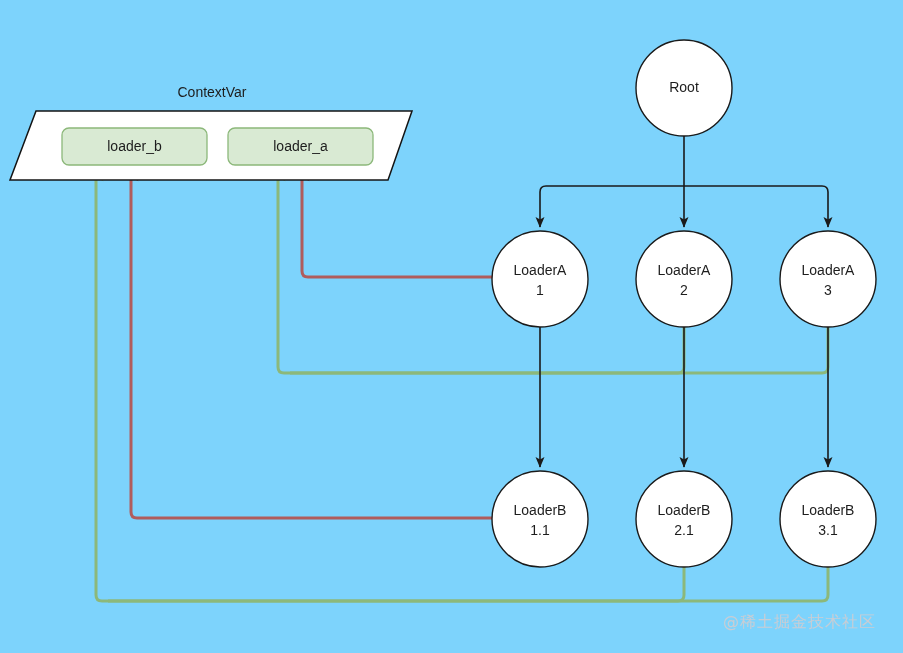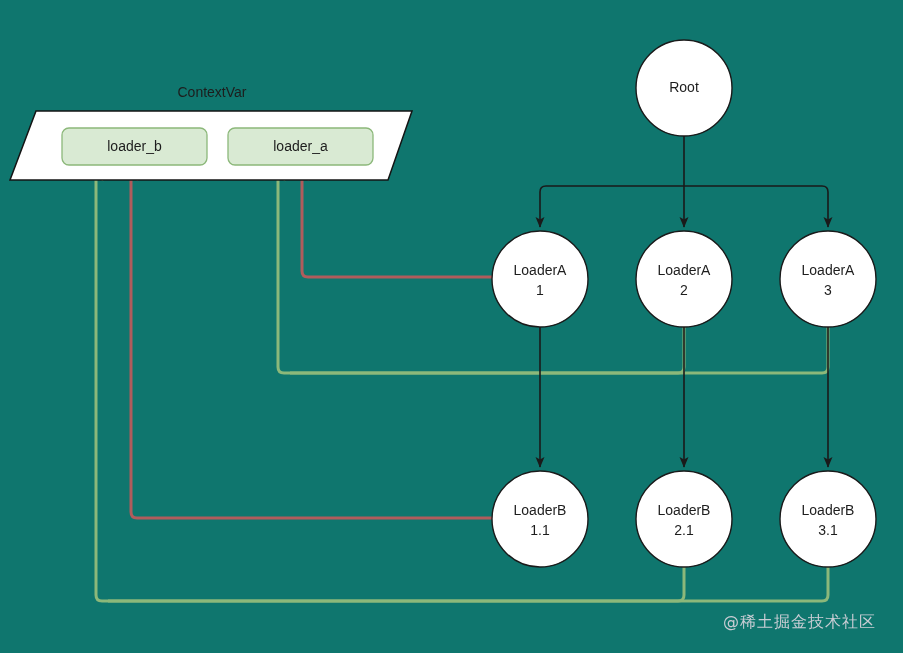--- a/index.html
+++ b/index.html
@@ -8,21 +8,21 @@
     padding: 0;
     background: #ffffff;
   }
   body {
     font-family: "Liberation Sans", "DejaVu Sans", sans-serif;
   }
   #canvas-wrap {
     position: relative;
     width: 903px;
     height: 653px;
-    background: #0f766e;
+    background: #7dd3fc;
     overflow: hidden;
   }
   svg#diagram {
     position: absolute;
     top: 0;
     left: 0;
     width: 903px;
     height: 653px;
     display: block;
   }

